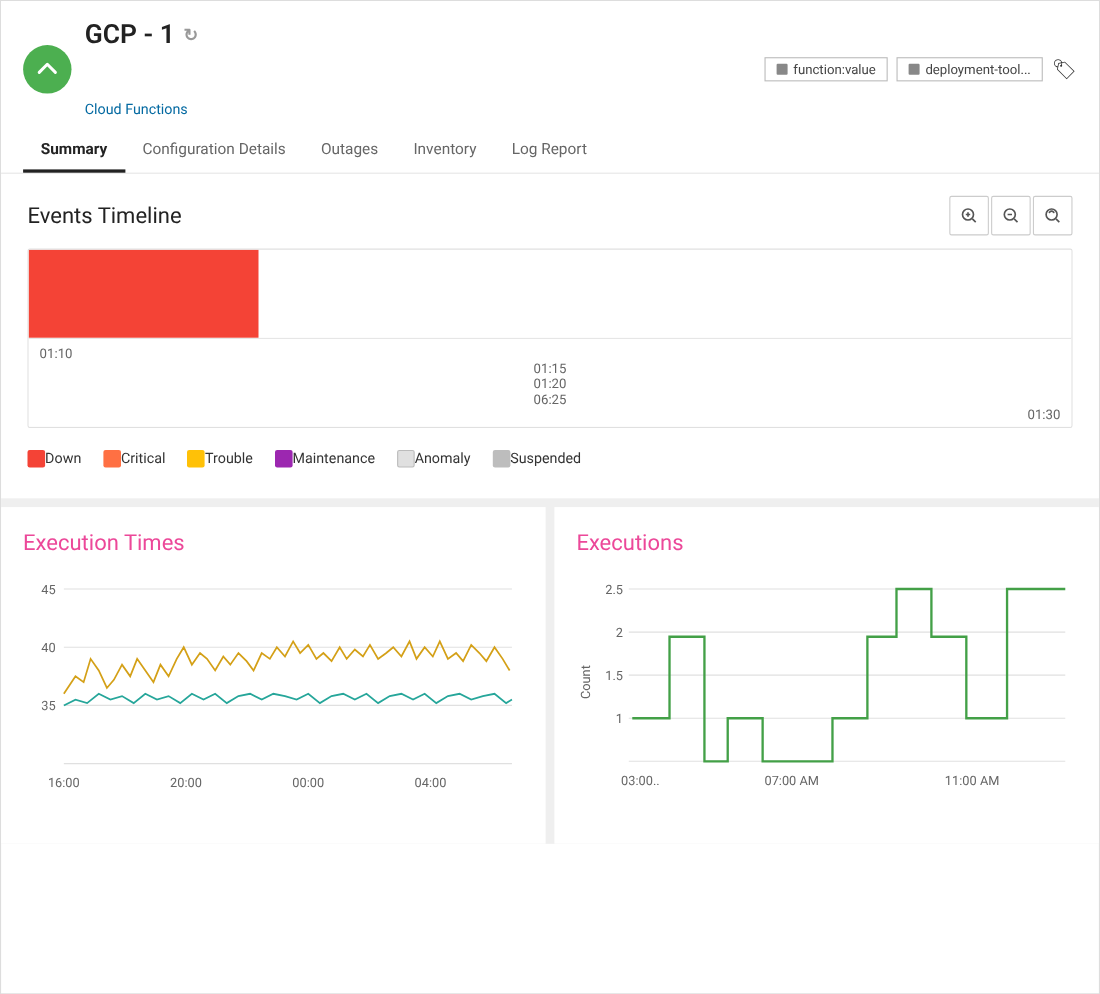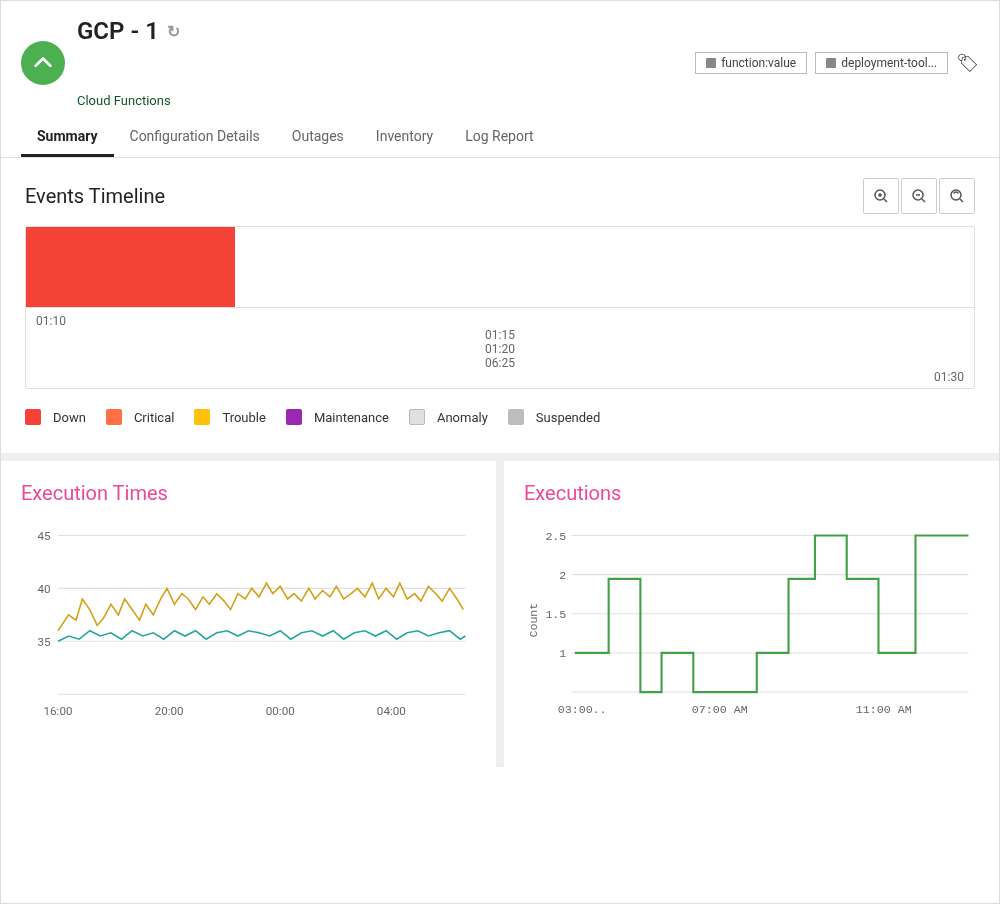--- a/index.html
+++ b/index.html
@@ -7,21 +7,21 @@
     .container { background: #fff; max-width: 1000px; min-height: 904px; margin: 0 auto; border: 1px solid #ddd; }
     
     
     .header { padding: 16px 20px 0; background: #fff; border-bottom: 1px solid #e0e0e0; }
     .header-top { display: flex; align-items: center; gap: 12px; margin-bottom: 10px; }
     .status-icon { width: 44px; height: 44px; border-radius: 50%; background: #4caf50; display: flex; align-items: center; justify-content: center; flex-shrink: 0; }
     .status-icon svg { width: 22px; height: 22px; fill: #fff; }
     .title-section { display: flex; flex-direction: column; gap: 48px; }
     .service-title { font-size: 24px; font-weight: 600; color: #222; display: flex; align-items: center; gap: 8px; }
     .refresh-icon { color: #999; cursor: pointer; font-size: 16px; }
-    .service-type { color: #14532d; font-size: 13px; cursor: pointer; }
+    .service-type { color: #0369a1; font-size: 13px; cursor: pointer; }
     .tags-area { display: flex; align-items: center; gap: 8px; margin-left: auto; }
     .tag-pill { display: flex; align-items: center; gap: 5px; padding: 3px 10px; border: 1px solid #bbb; border-radius: 0; font-size: 12px; color: #444; background: #fff; }
     .tag-dot { width: 10px; height: 10px; background: #888; border-radius: 1px; flex-shrink: 0; }
     .tag-icon { font-size: 18px; color: #333; cursor: pointer; }
     
     
     .nav-tabs { display: flex; gap: 0; margin-top: 8px; }
     .nav-tab { padding: 10px 16px; font-size: 14px; color: #666; cursor: pointer; border-bottom: 3px solid transparent; text-decoration: none; white-space: nowrap; }
     .nav-tab.active { color: #222; font-weight: 700; border-bottom: 3px solid #222; }
     
@@ -39,33 +39,33 @@
     .timeline-chart { border: 1px solid #e0e0e0; border-radius: 2px; padding: 0; margin-bottom: 12px; overflow: hidden; }
     .timeline-bars { height: 80px; background: #fff; position: relative; display: flex; }
     .timeline-bar-red { background: #f44336; width: 22%; height: 100%; }
     .timeline-axis { display: flex; justify-content: space-between; padding: 6px 0 4px; background: #fff; border-top: 1px solid #e0e0e0; flex-direction: column; }
     .timeline-label { font-size: 12px; color: #666; flex: 1; text-align: center; }
     .timeline-label:first-child { text-align: left; padding-left: 10px; }
     .timeline-label:last-child { text-align: right; padding-right: 10px; }
     
     
     .legend { display: flex; align-items: center; gap: 20px; flex-wrap: wrap; margin-top: 8px; padding: 8px 0; }
-    .legend-item { display: flex; align-items: center; gap: 12px; font-size: 13px; color: #333; }
+    .legend-item { display: flex; align-items: center; gap: 0; font-size: 13px; color: #333; }
     .legend-dot { width: 16px; height: 16px; border-radius: 2px; flex-shrink: 0; }
     
     
     .bottom-panels { display: flex; gap: 0; background: #efefef; }
     .panel { background: #fff; flex: 1; padding: 20px 20px 16px; }
     .panel + .panel { margin-left: 8px; }
     .panel-title { font-size: 20px; font-weight: 400; color: #ec4899; margin-bottom: 16px; }
     
     
     .chart-container { position: relative; width: 100%; }
     .exec-times-chart { height: 230px; }
-    .executions-chart { height: 230px; font-family: Liberation Mono, monospace; }
+    .executions-chart { height: 230px; }
     
     svg.chart { width: 100%; height: 100%; overflow: visible; }
     
     
     .y-label { font-size: 11px; fill: #666; }
     .x-label { font-size: 11px; fill: #666; }
     .axis-line { stroke: #e0e0e0; stroke-width: 1; }
     .axis-title { font-size: 11px; fill: #666; }
   </style>
 </head>

